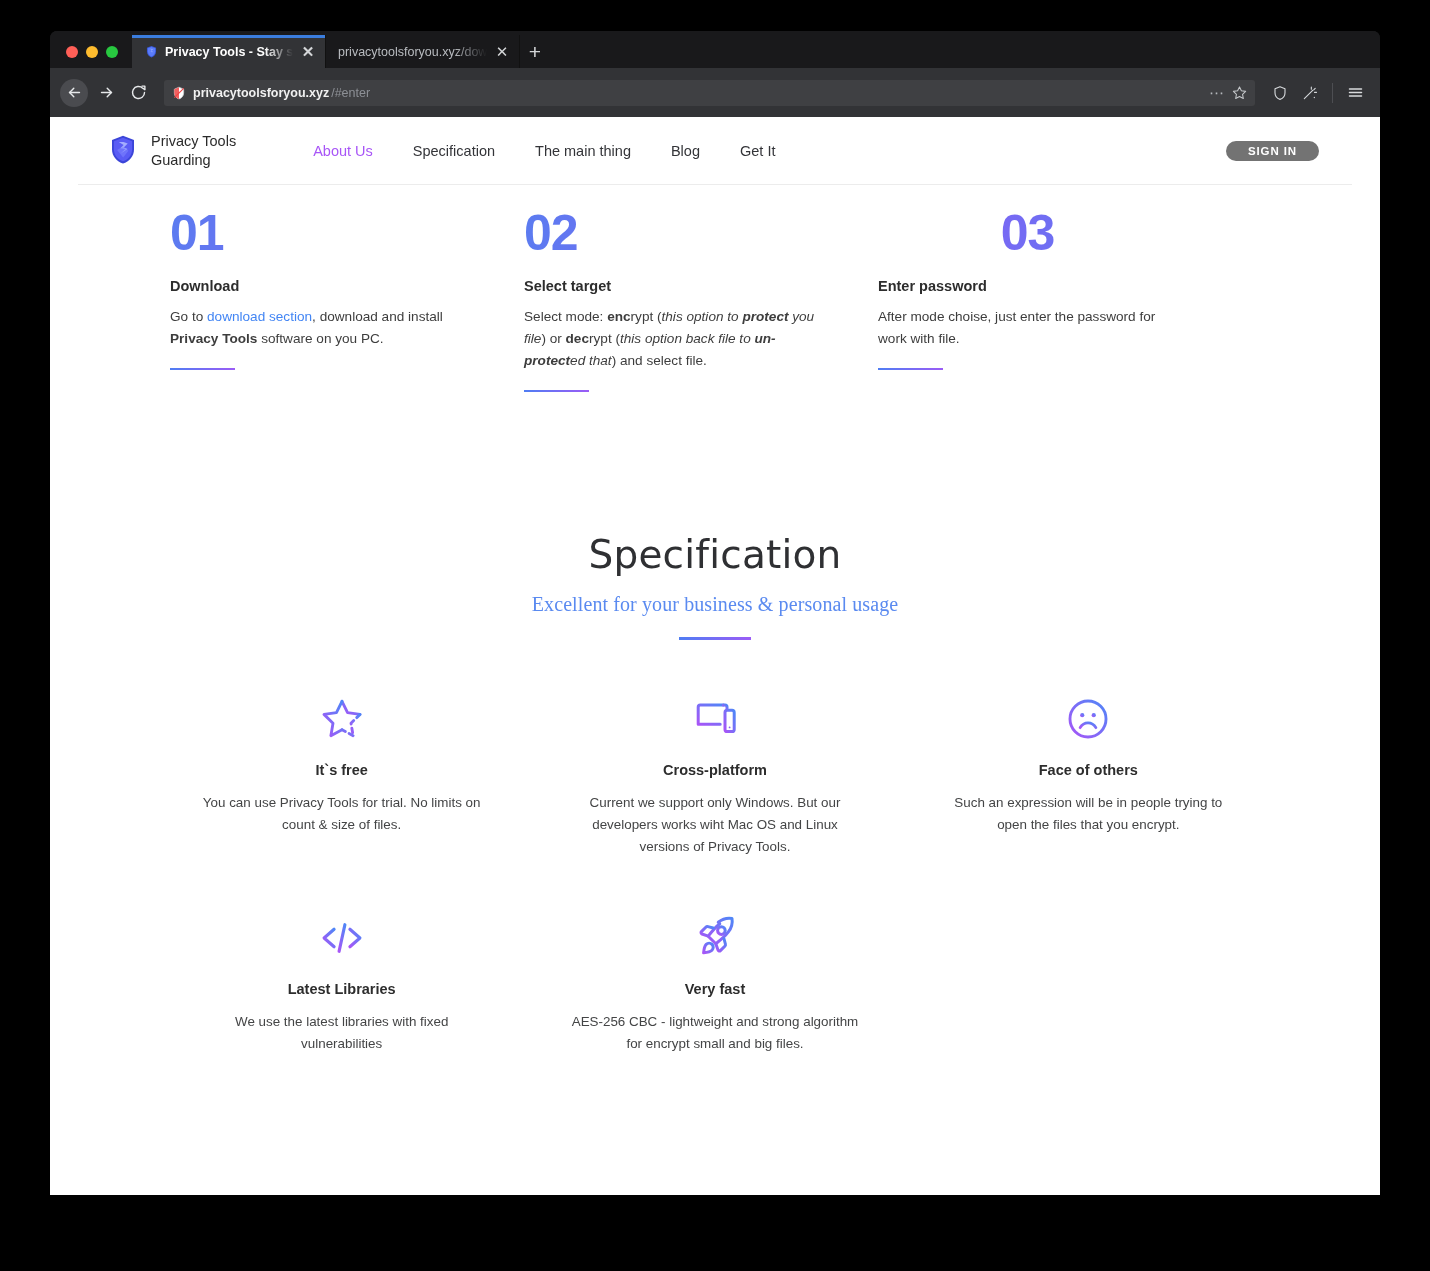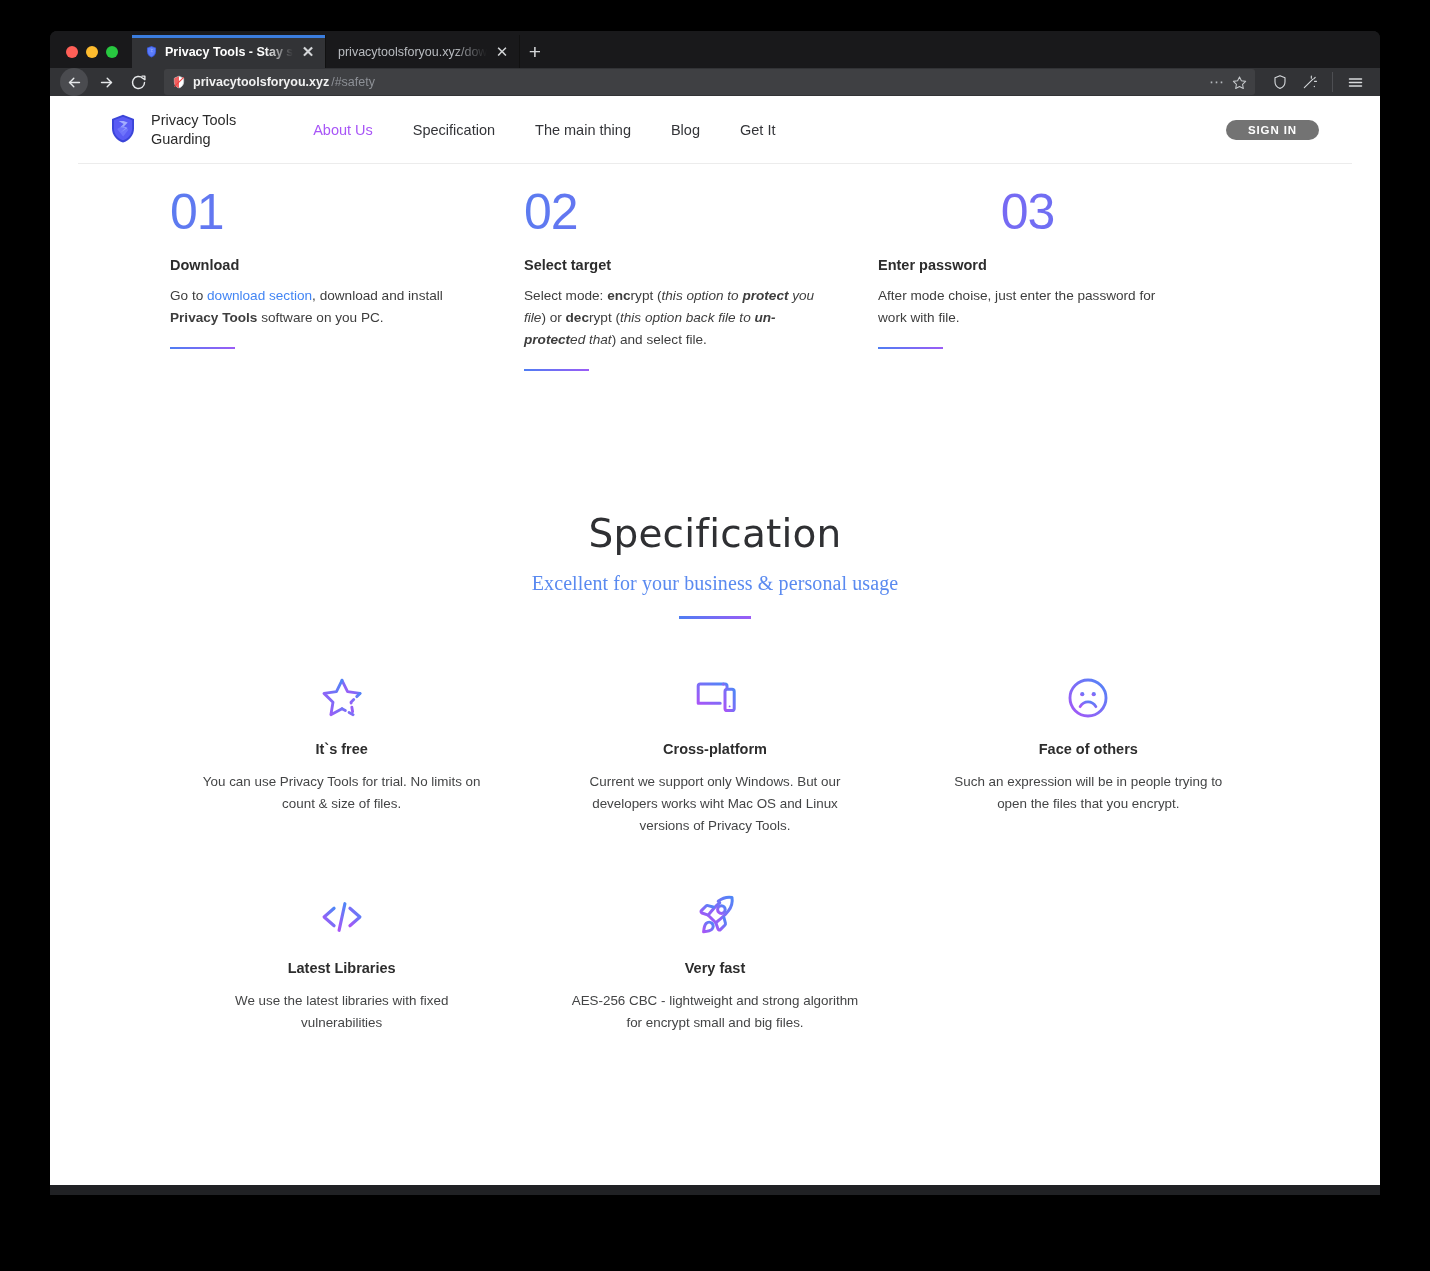--- a/index.html
+++ b/index.html
@@ -90,21 +90,21 @@
     width: 30px; height: 33px;
     display: flex; align-items: center; justify-content: center;
     color: #d2d4d6;
     font-size: 21px;
     font-weight: 300;
     line-height: 1;
   }
 
   
   #toolbar {
-    height: 28px;
+    height: 49px;
     background: #323336;
     display: flex;
     align-items: center;
     padding: 0 12px 0 10px;
     gap: 4px;
   }
   .nav-btn {
     width: 28px; height: 28px;
     display: flex; align-items: center; justify-content: center;
     color: #dfe1e3;
@@ -200,21 +200,21 @@
   
   #steps {
     display: flex;
     padding: 22px 0 0 0;
     margin: 0 auto;
     width: 1090px;
   }
   .step { width: 354px; padding-right: 55px; }
   .step-num {
     font-size: 50px;
-    font-weight: normal;
+    font-weight: bold;
     letter-spacing: -1px;
     line-height: 1.05;
     background: linear-gradient(100deg, #5b7cf0 0%, #8b5cf6 100%);
     -webkit-background-clip: text;
     background-clip: text;
     color: transparent;
     -webkit-text-fill-color: transparent;
   }
   .step-num.rev {
     background: linear-gradient(100deg, #8b5cf6 0%, #5b7cf0 100%);
@@ -349,21 +349,21 @@
 
     <div id="url-bar">
       <span class="site-icon">
         <svg width="14" height="14" viewBox="0 0 24 24">
             <path d="M12 2 4 5.5V12c0 5 3.4 9 8 10.2 4.6-1.2 8-5.2 8-10.2V5.5L12 2Z" fill="#fff" stroke="#cfd2d6" stroke-width="1.2"></path>
             <path d="M12 2 4 5.5V12c0 5 3.4 9 8 10.2V2Z" fill="#ef4444" opacity=".85"></path>
             <line x1="4" y1="20" x2="20" y2="4" stroke="#ef4444" stroke-width="2"></line>
           </svg>
       </span>
       <span class="url-text">privacytoolsforyou.xyz</span>
-      <span class="url-text url-path" style="margin-left:-5px;">/#safety</span>
+      <span class="url-text url-path" style="margin-left:-5px;">/#enter</span>
       <span class="url-spacer"></span>
       <span class="url-ico" style="font-size:15px;letter-spacing:1px;">⋯</span>
       <span class="url-ico">
         <svg width="15" height="15" viewBox="0 0 24 24" fill="none" stroke="#c4c7ca" stroke-width="1.7" stroke-linejoin="round">
             <polygon points="12 3 15 9.3 21.8 10.2 16.9 14.9 18.1 21.6 12 18.4 5.9 21.6 7.1 14.9 2.2 10.2 9 9.3"></polygon>
           </svg>
       </span>
     </div>
 
     <div class="tb-ico">

